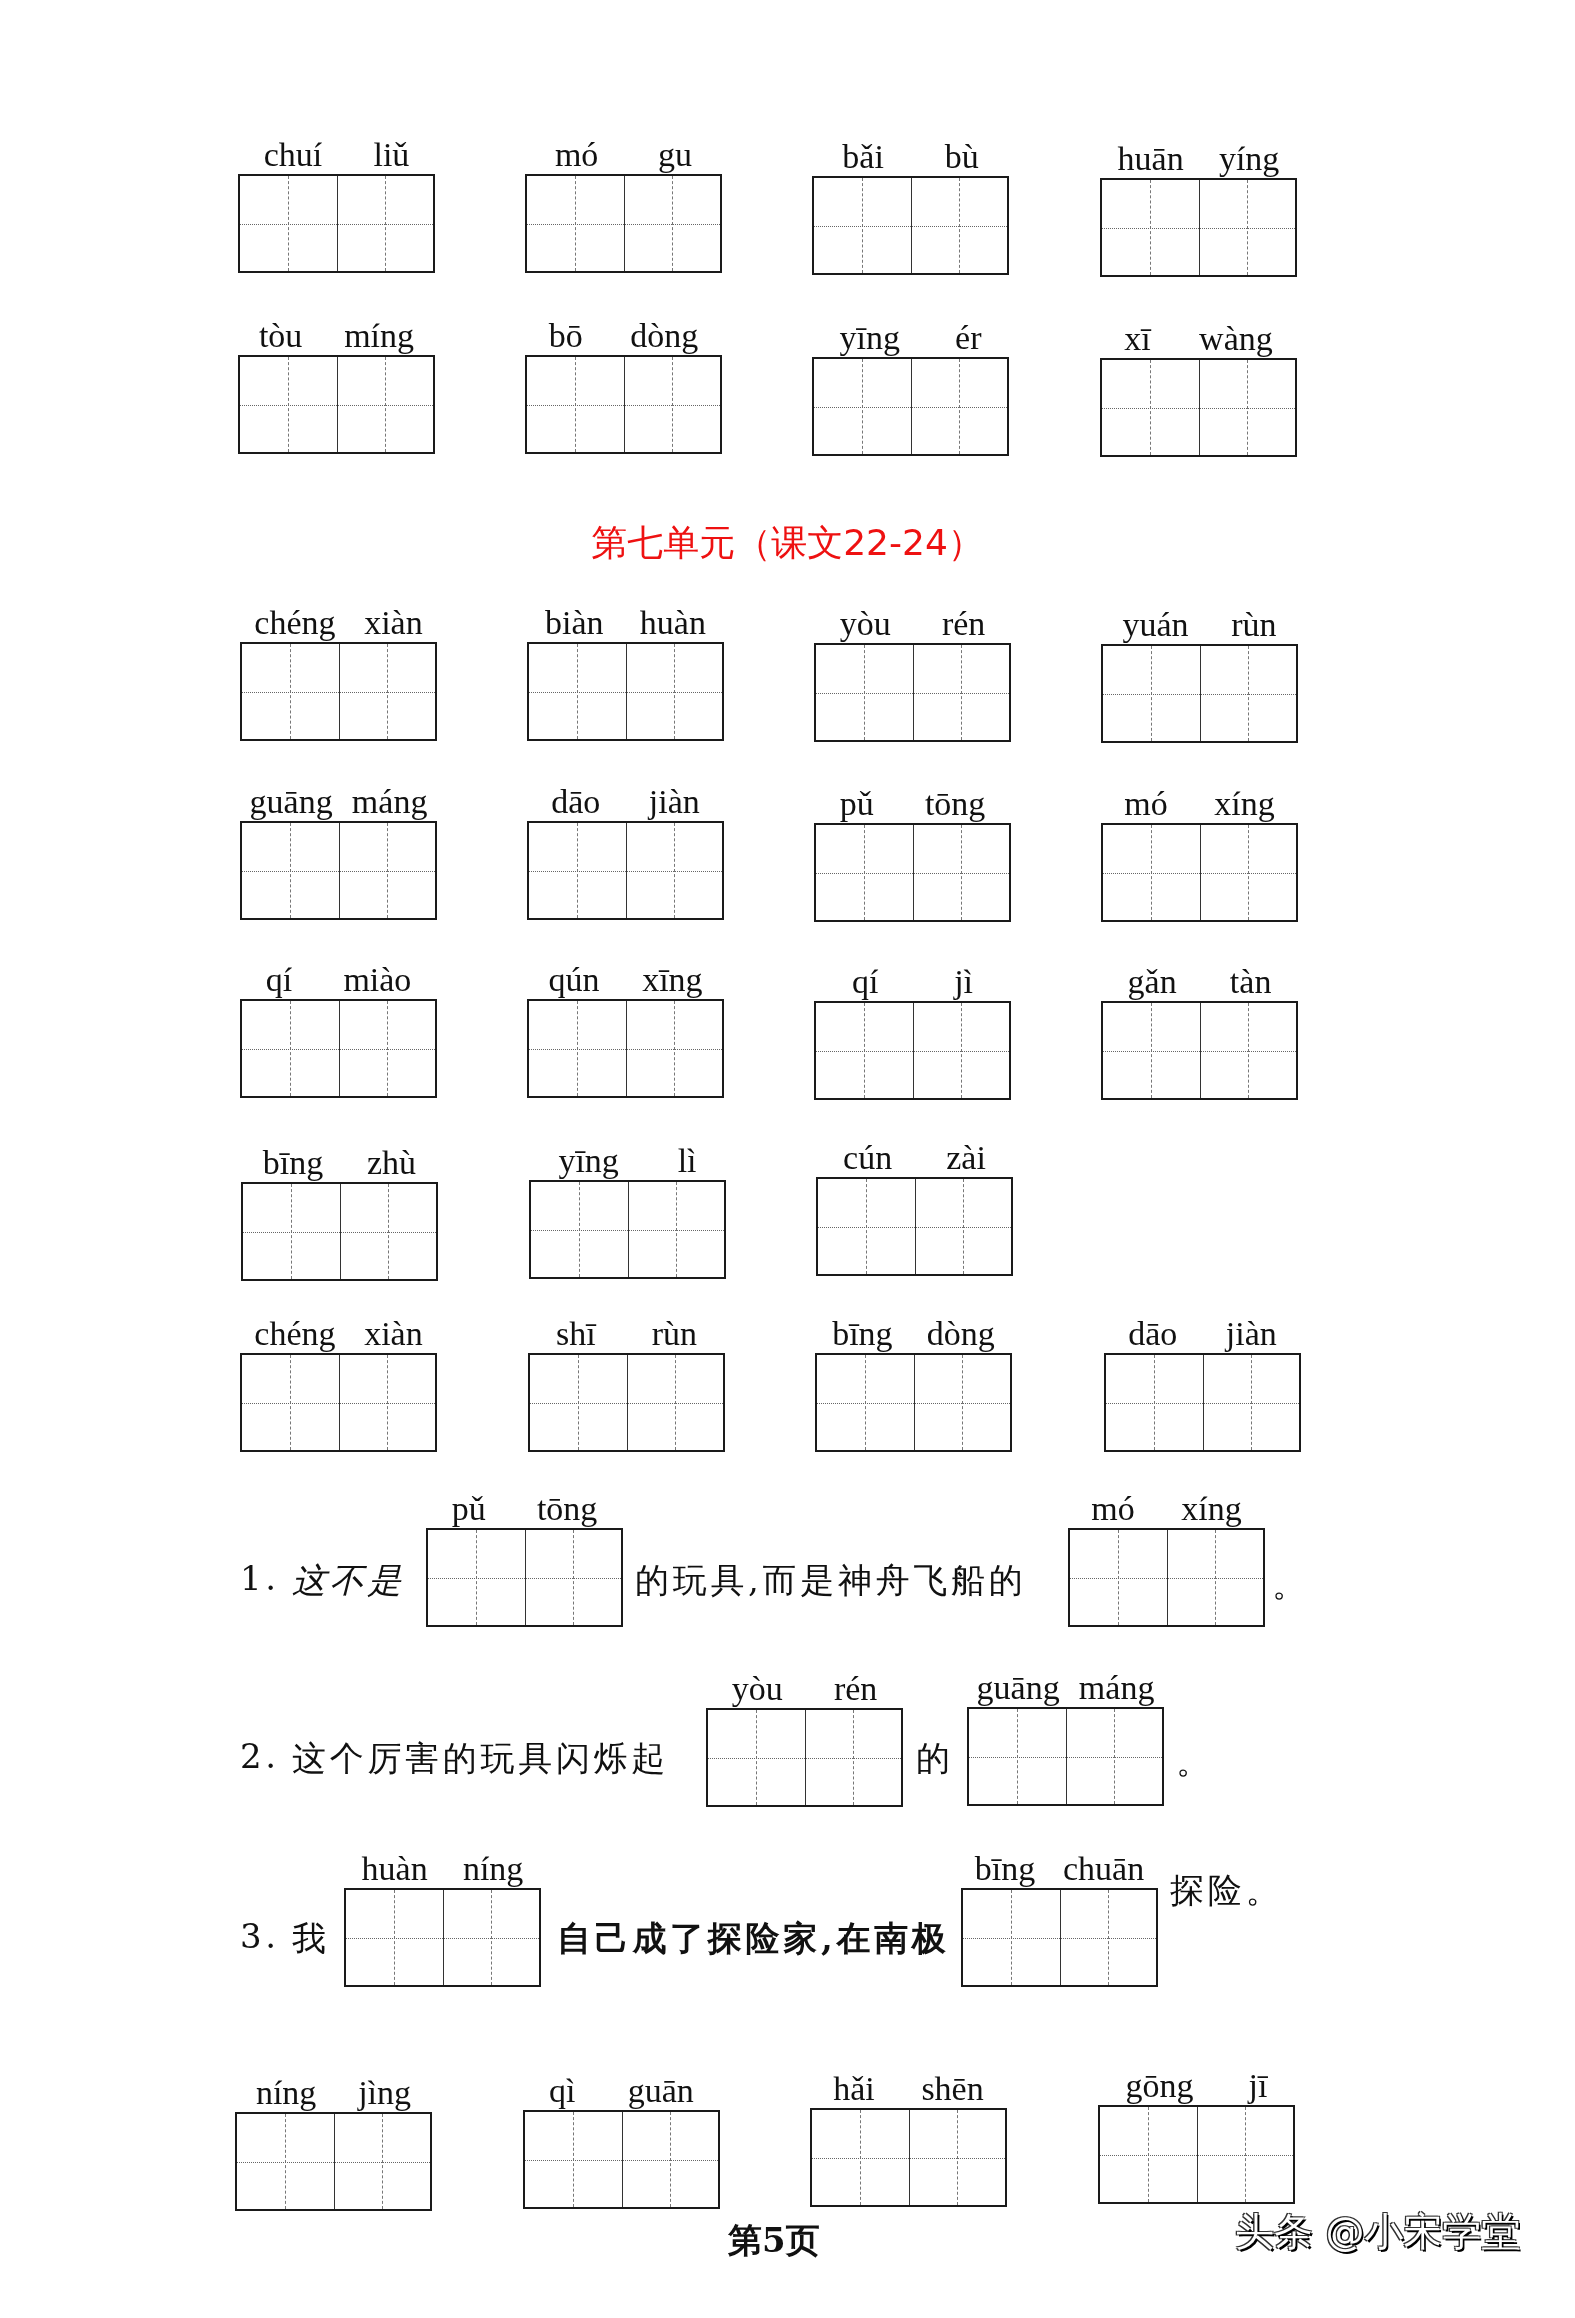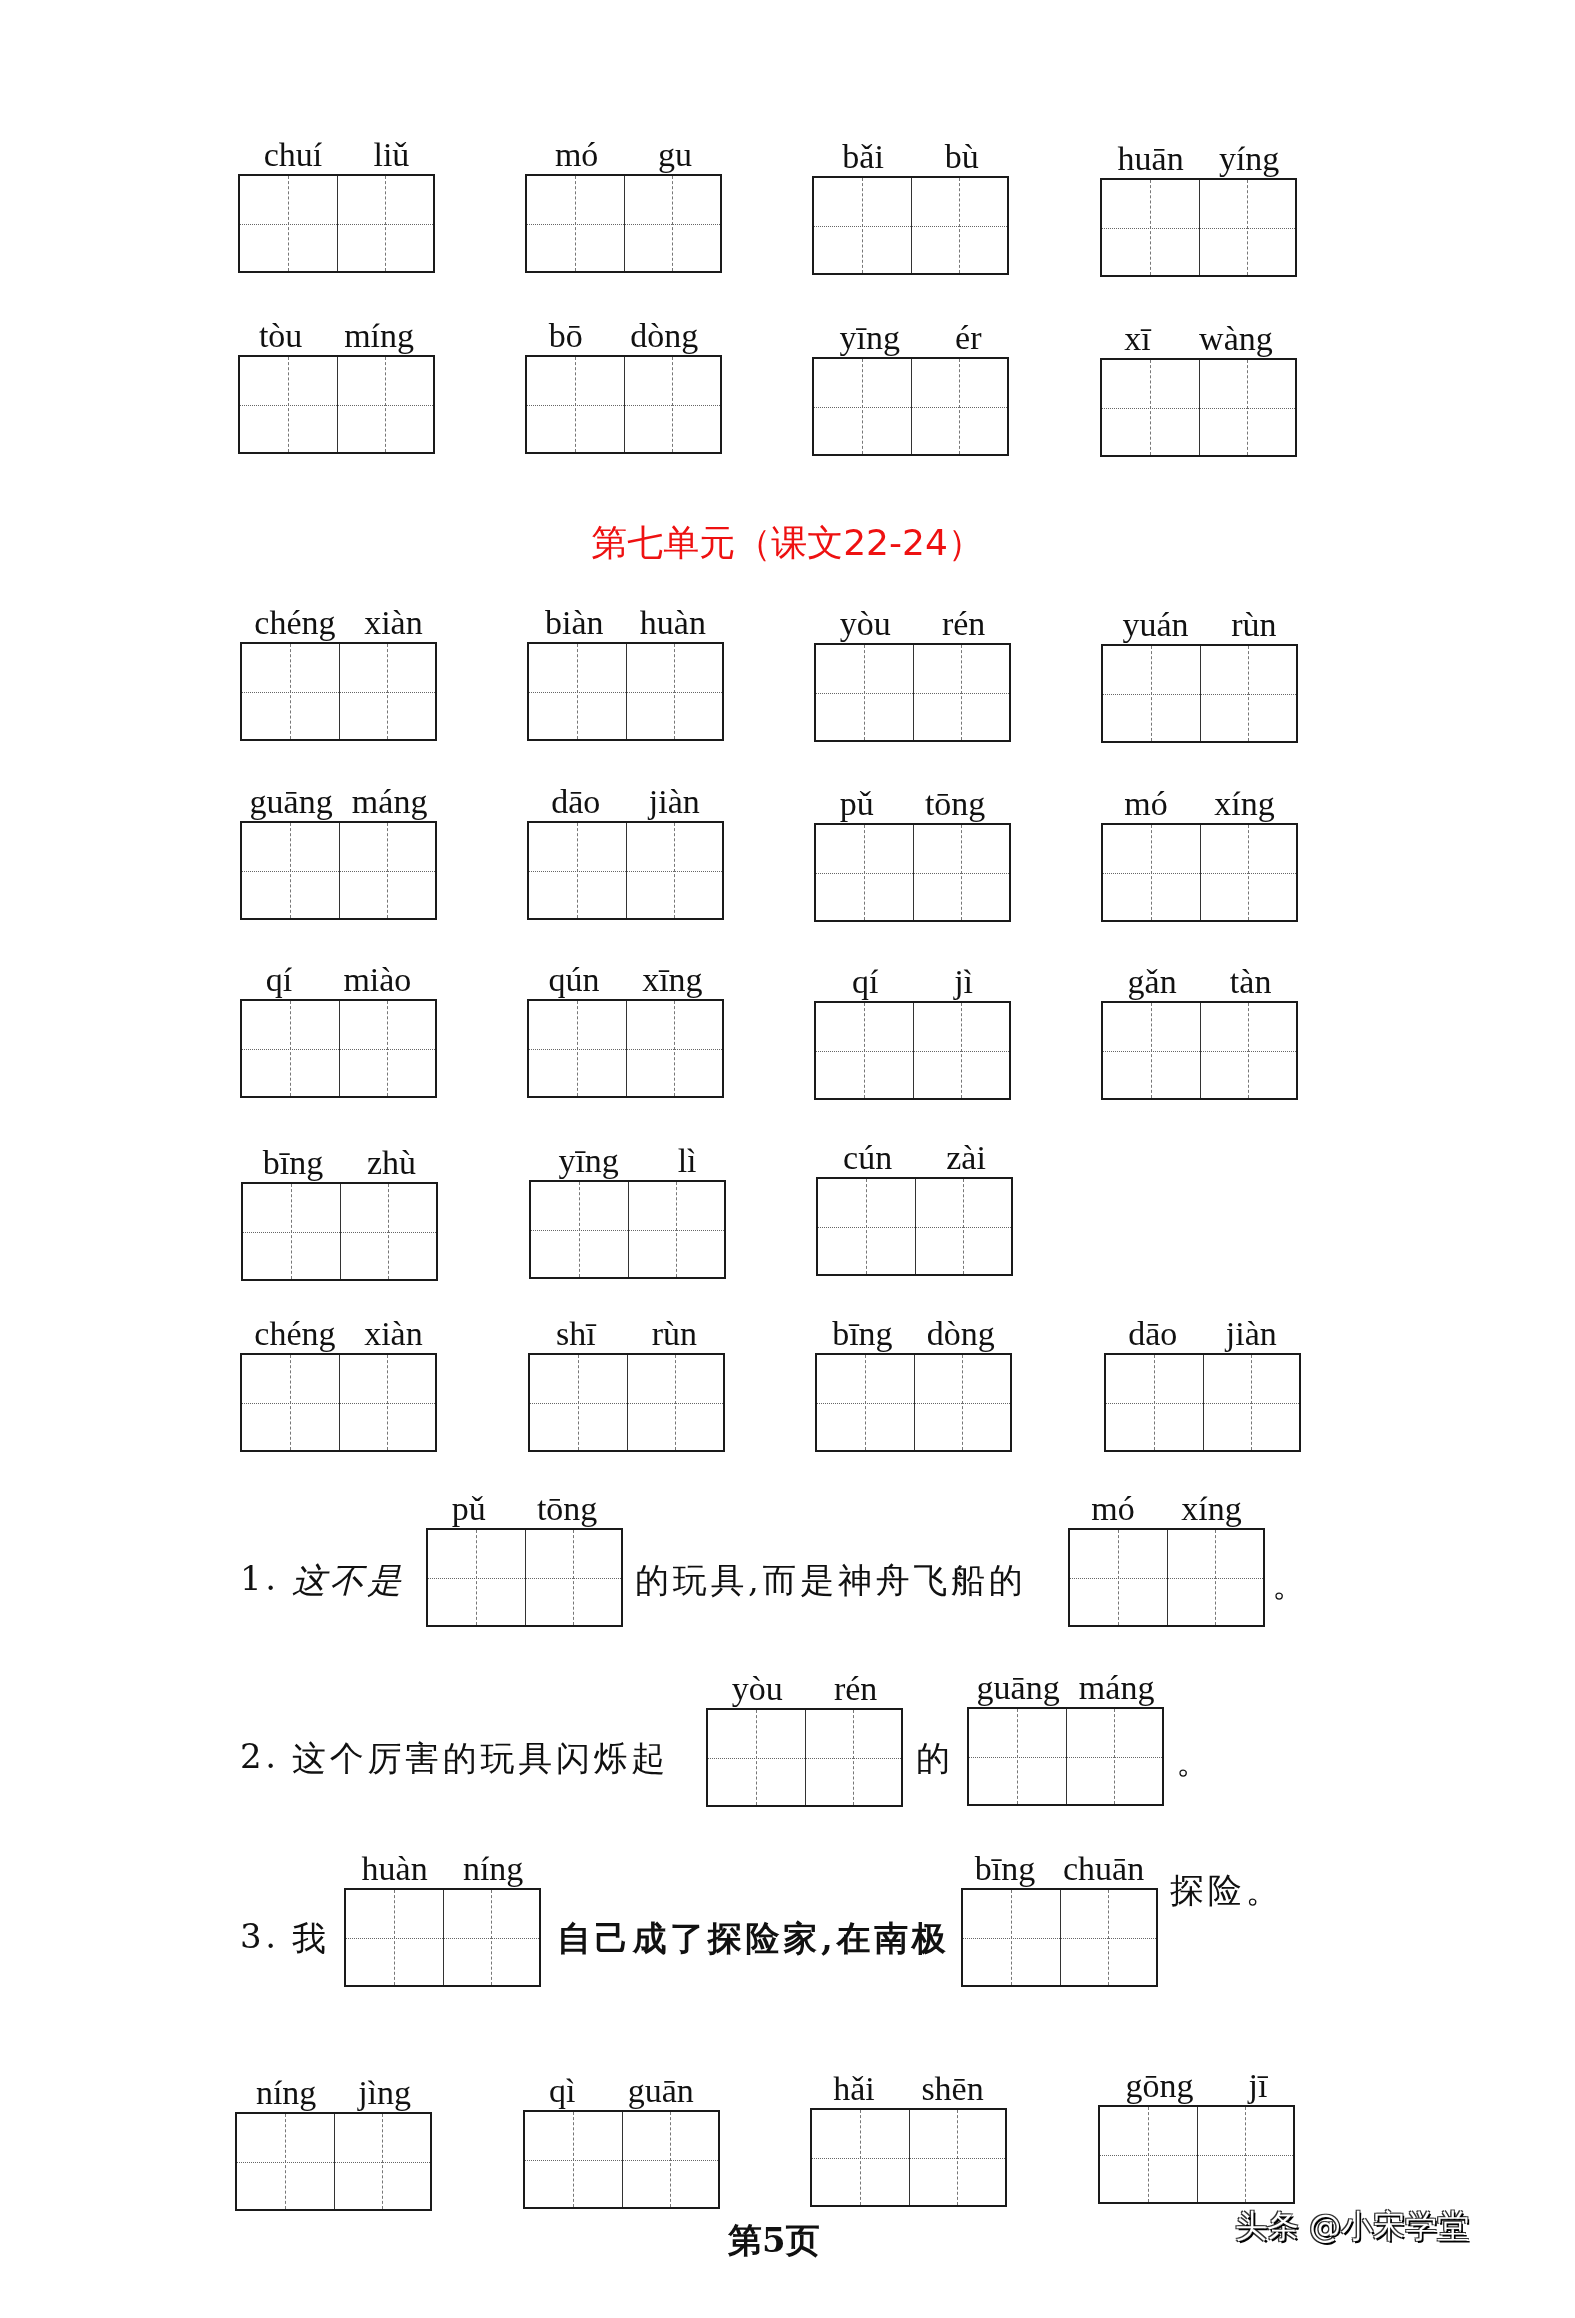--- a/index.html
+++ b/index.html
@@ -14,21 +14,21 @@
   .box .v-mid { position:absolute; left:50%; top:0; bottom:0; border-left:1.2px solid #333; }
   .box .v-q1 { position:absolute; left:25%; top:0; bottom:0; border-left:1.2px dashed #777; }
   .box .v-q3 { position:absolute; left:75%; top:0; bottom:0; border-left:1.2px dashed #777; }
   .box .h-mid { position:absolute; top:50%; left:0; right:0; border-top:1.9px dotted #666; }
   .heading { position:absolute; left:0; width:1575px; top:519px; text-align:center;
              color:#ee1111; font-size:36px; font-family:"DejaVu Sans", sans-serif; }
   .sentence-text { position:absolute; font-size:34px; font-family:"DejaVu Serif", serif;
                    white-space:nowrap; letter-spacing:3.7px; }
   .footer-page { position:absolute; left:728px; top:2218px; font-size:34px;
                  font-family:"DejaVu Serif", serif; font-weight:bold; }
-  .watermark { position:absolute; left:1235px; top:2205px; font-size:32px; color:#fff;
+  .watermark { position:absolute; left:1235px; top:2205px; font-size:39px; color:#fff;
                font-family:"DejaVu Sans", sans-serif;
                text-shadow: 1.9px 1.9px 0 #000, -1.2px -1.2px 0 #333, 1.2px -1.2px 0 #333, -1.2px 1.2px 0 #333; }
 </style>
 </head>
 <body>
 
 <div>
 
   <div class="item" style="left:238px; top:124px;">
     <div class="pinyin">

